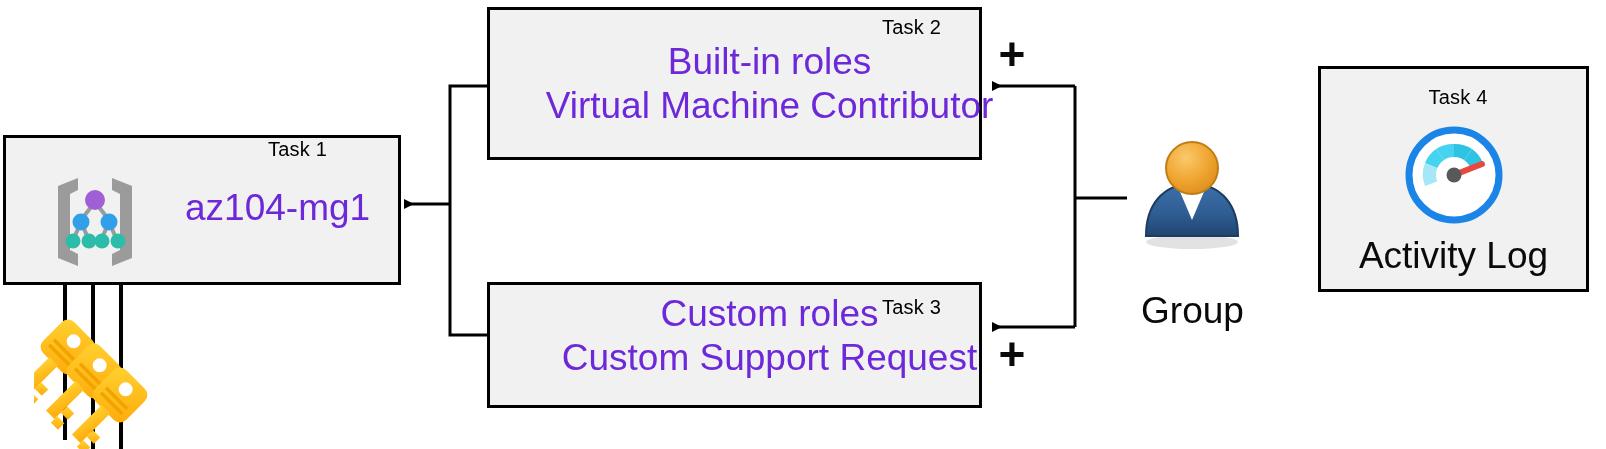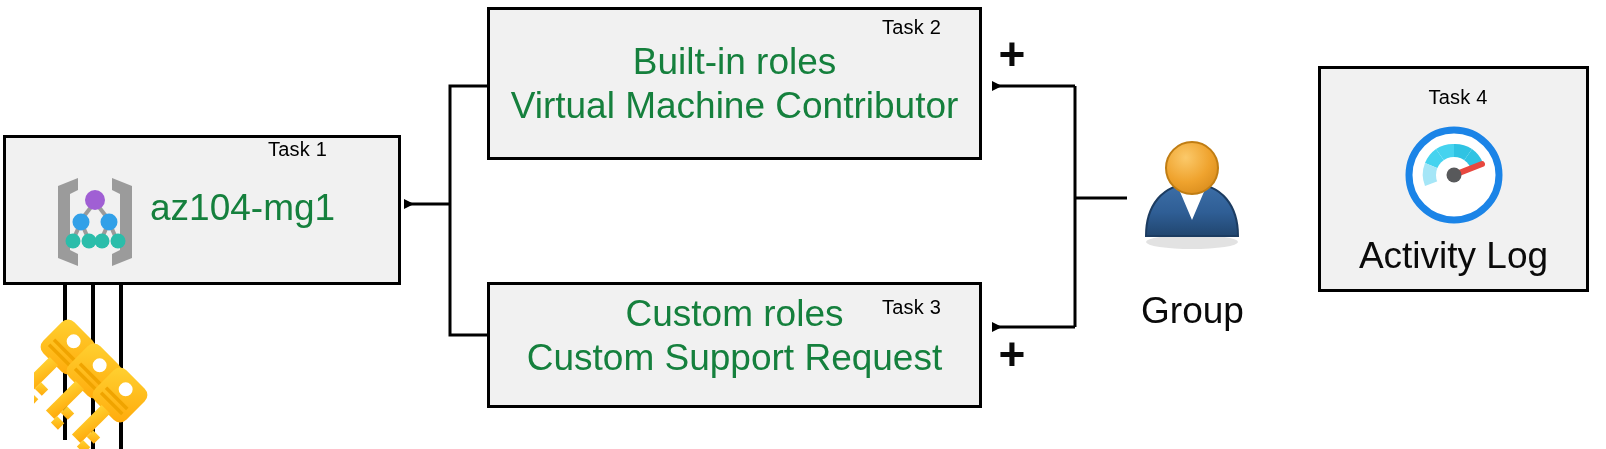--- a/index.html
+++ b/index.html
@@ -26,25 +26,26 @@
   .task-label {
     position: absolute;
     color: #000000;
     font-weight: normal;
     font-size: 20px;
     letter-spacing: 0.2px;
     white-space: nowrap;
   }
   .box-text {
     position: absolute;
-    color: #15803d;
+    color: #6d28d9;
     font-size: 37px;
     line-height: 1.17;
     text-align: center;
     white-space: nowrap;
+    padding-left: 35px;
   }
   .plain-text {
     position: absolute;
     color: #0a0a0a;
     font-size: 37px;
     line-height: 1.17;
     text-align: center;
     white-space: nowrap;
   }
   svg.overlay {

